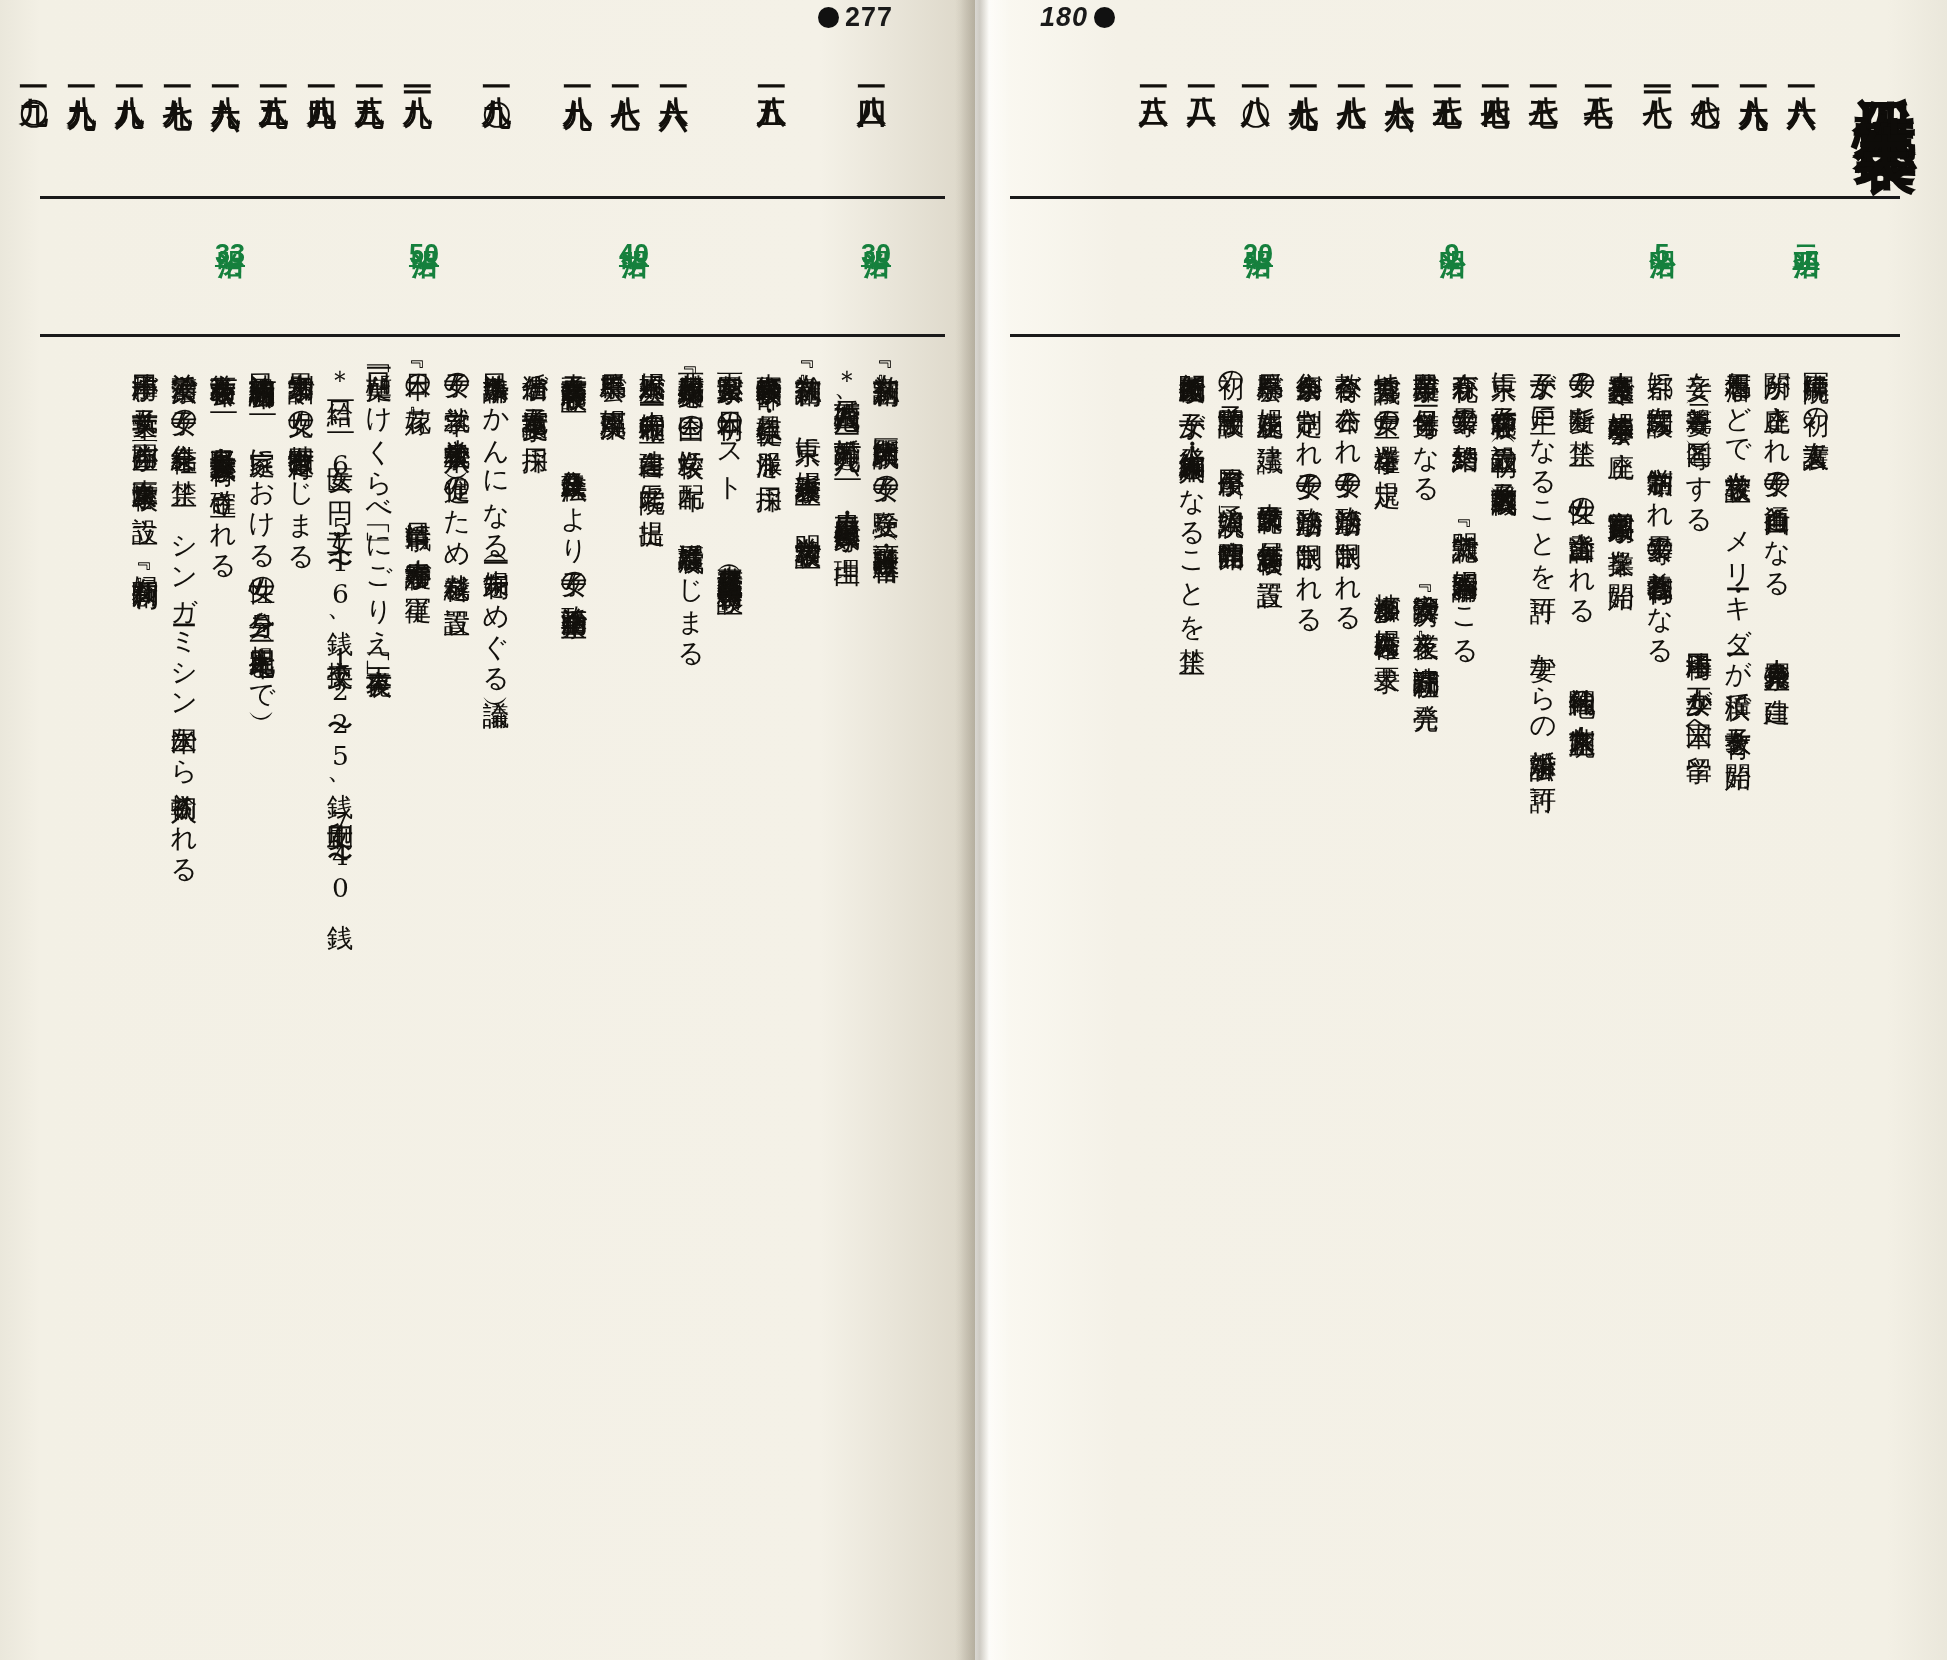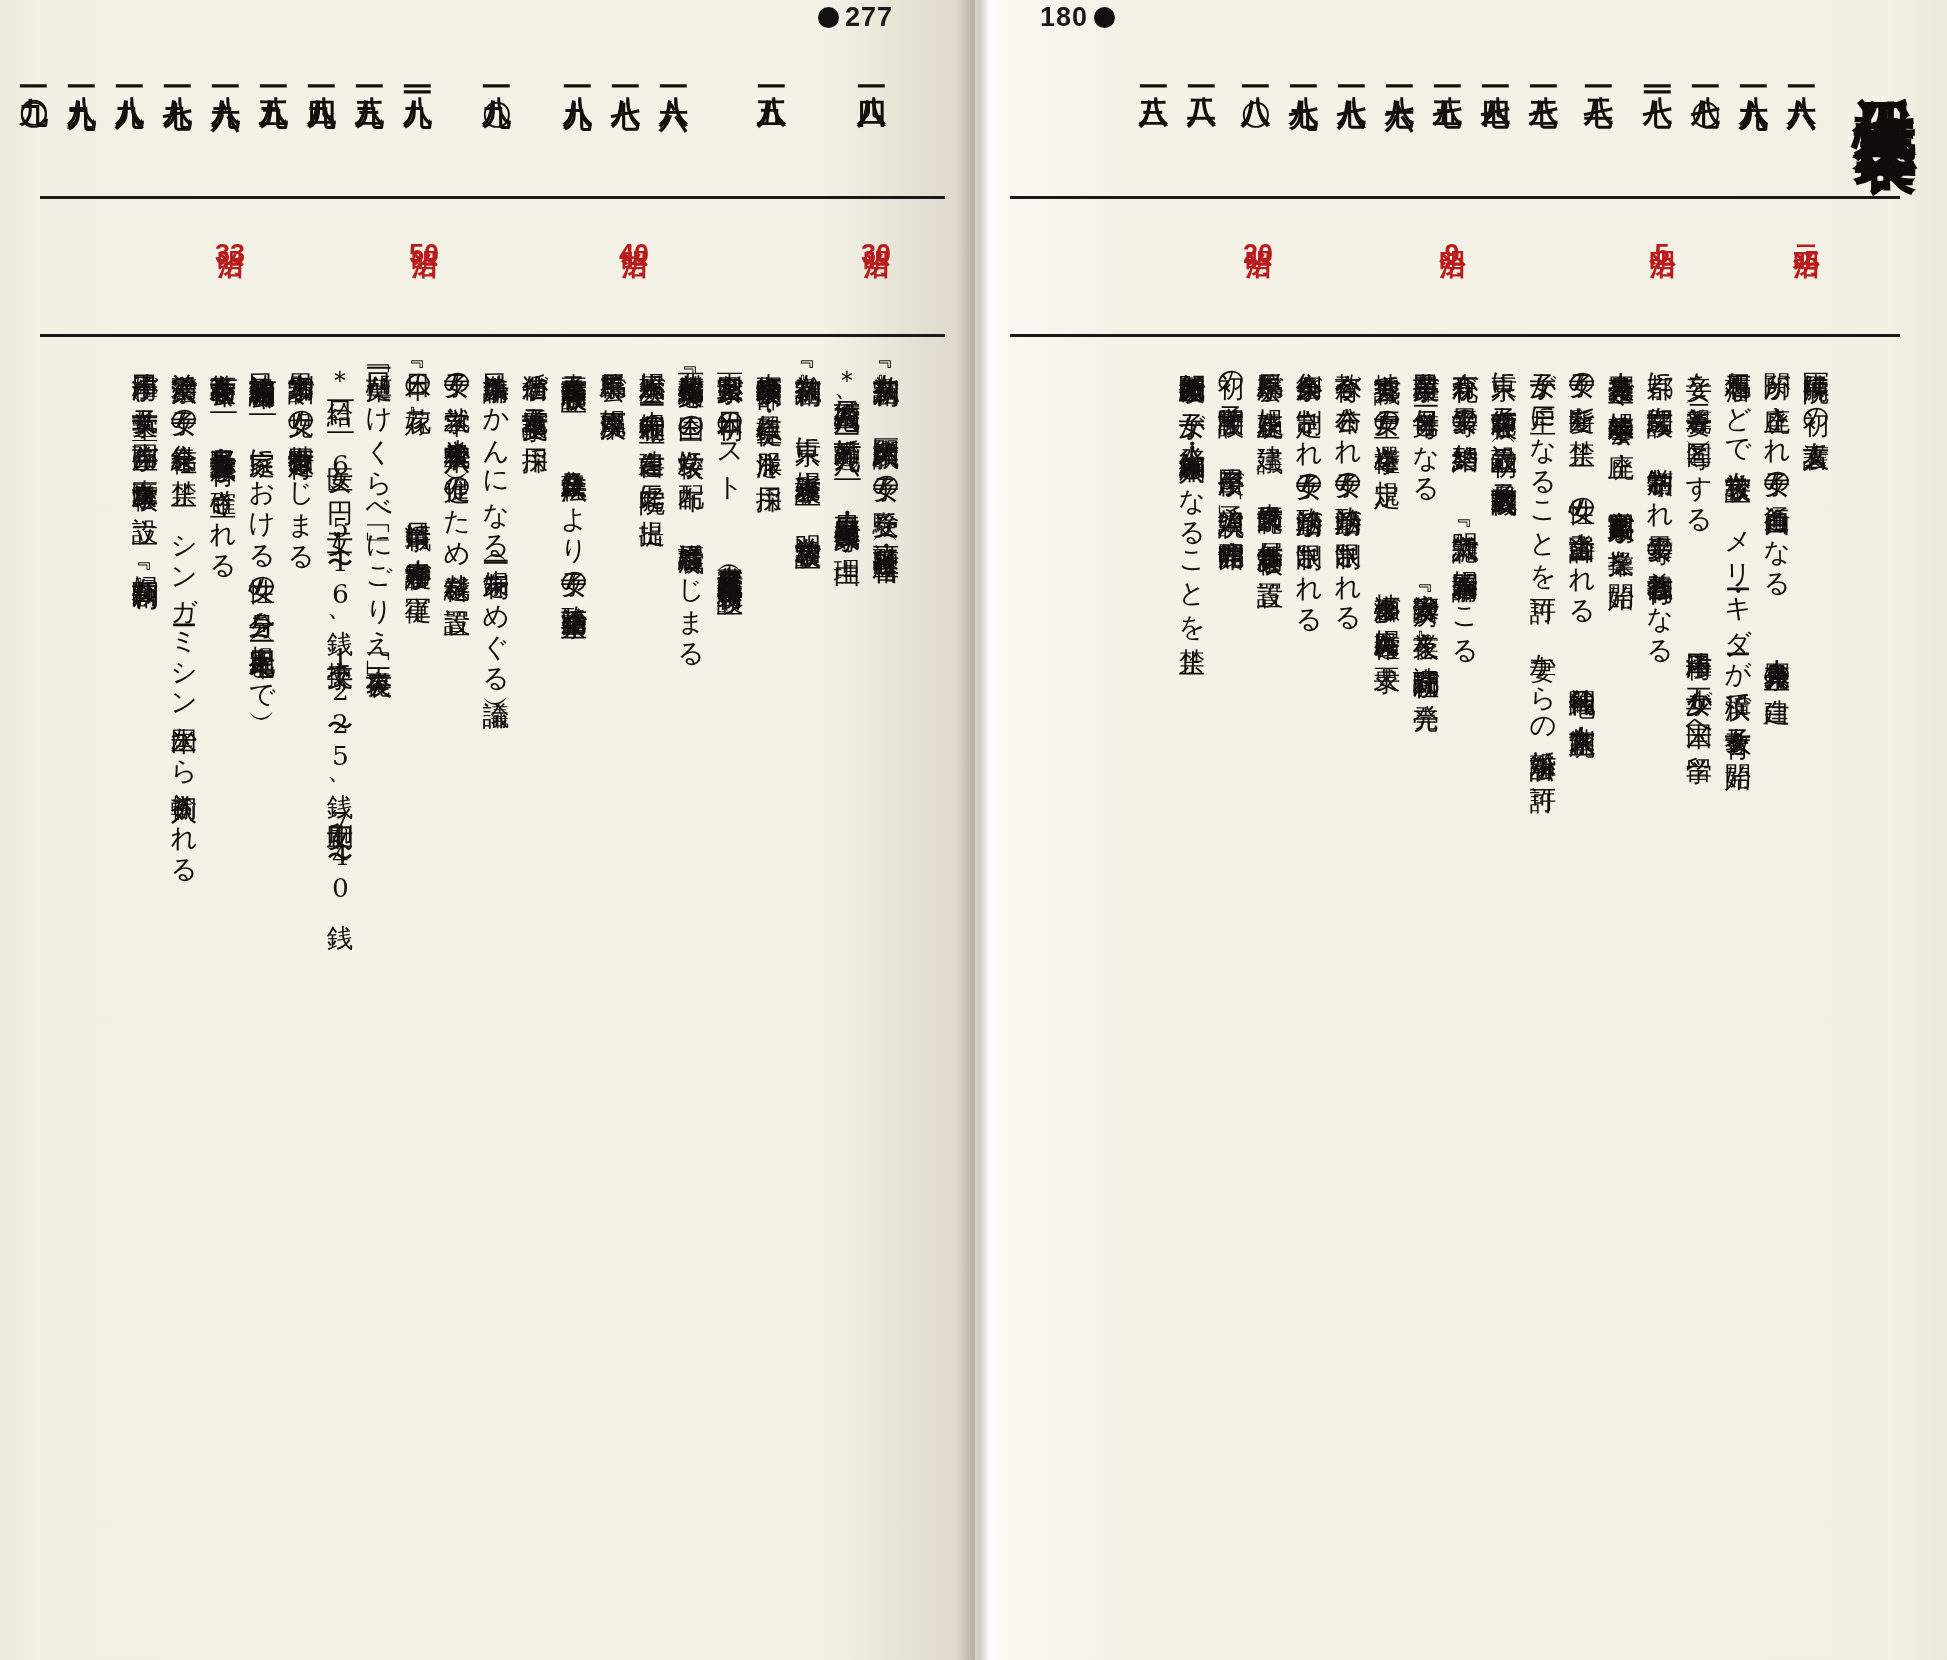--- a/index.html
+++ b/index.html
@@ -51,21 +51,21 @@
     display: flex;
     align-items: center;
     gap: 6px;
     font-family: "Liberation Sans", sans-serif;
     font-size: 27px;
     font-weight: 700;
     color: #1a1a1a;
     letter-spacing: 1px;
   }
   .folio-left { left: 818px; }
-  .folio-right { left: 1040px; }
+  .folio-right { left: 1040px; font-style: italic; }
   .folio-dot {
     width: 21px;
     height: 21px;
     border-radius: 50%;
     background: #111;
     display: inline-block;
   }
 
   
   .book-title {
@@ -107,21 +107,22 @@
     color: #12100c;
   }
 
   
   .era {
     position: absolute;
     top: 218px;
     width: 46px;
     text-align: center;
     font-family: "DejaVu Serif", serif;
-    color: #b91c1c;
+    color: #15803d;
+    text-decoration: underline;
   }
   .era .kanji {
     writing-mode: vertical-rl;
     text-orientation: upright;
     font-size: 26px;
     font-weight: 700;
     letter-spacing: 1px;
     display: inline-block;
     line-height: 1.05;
   }

